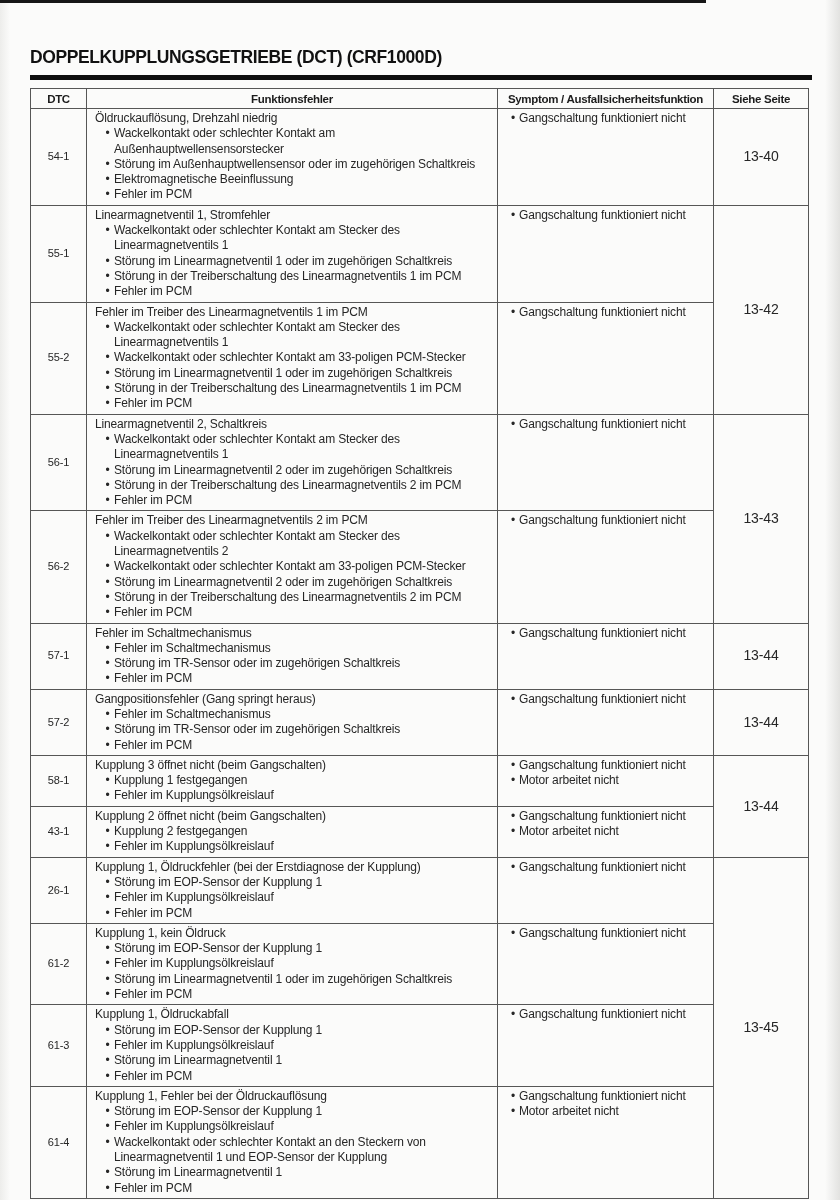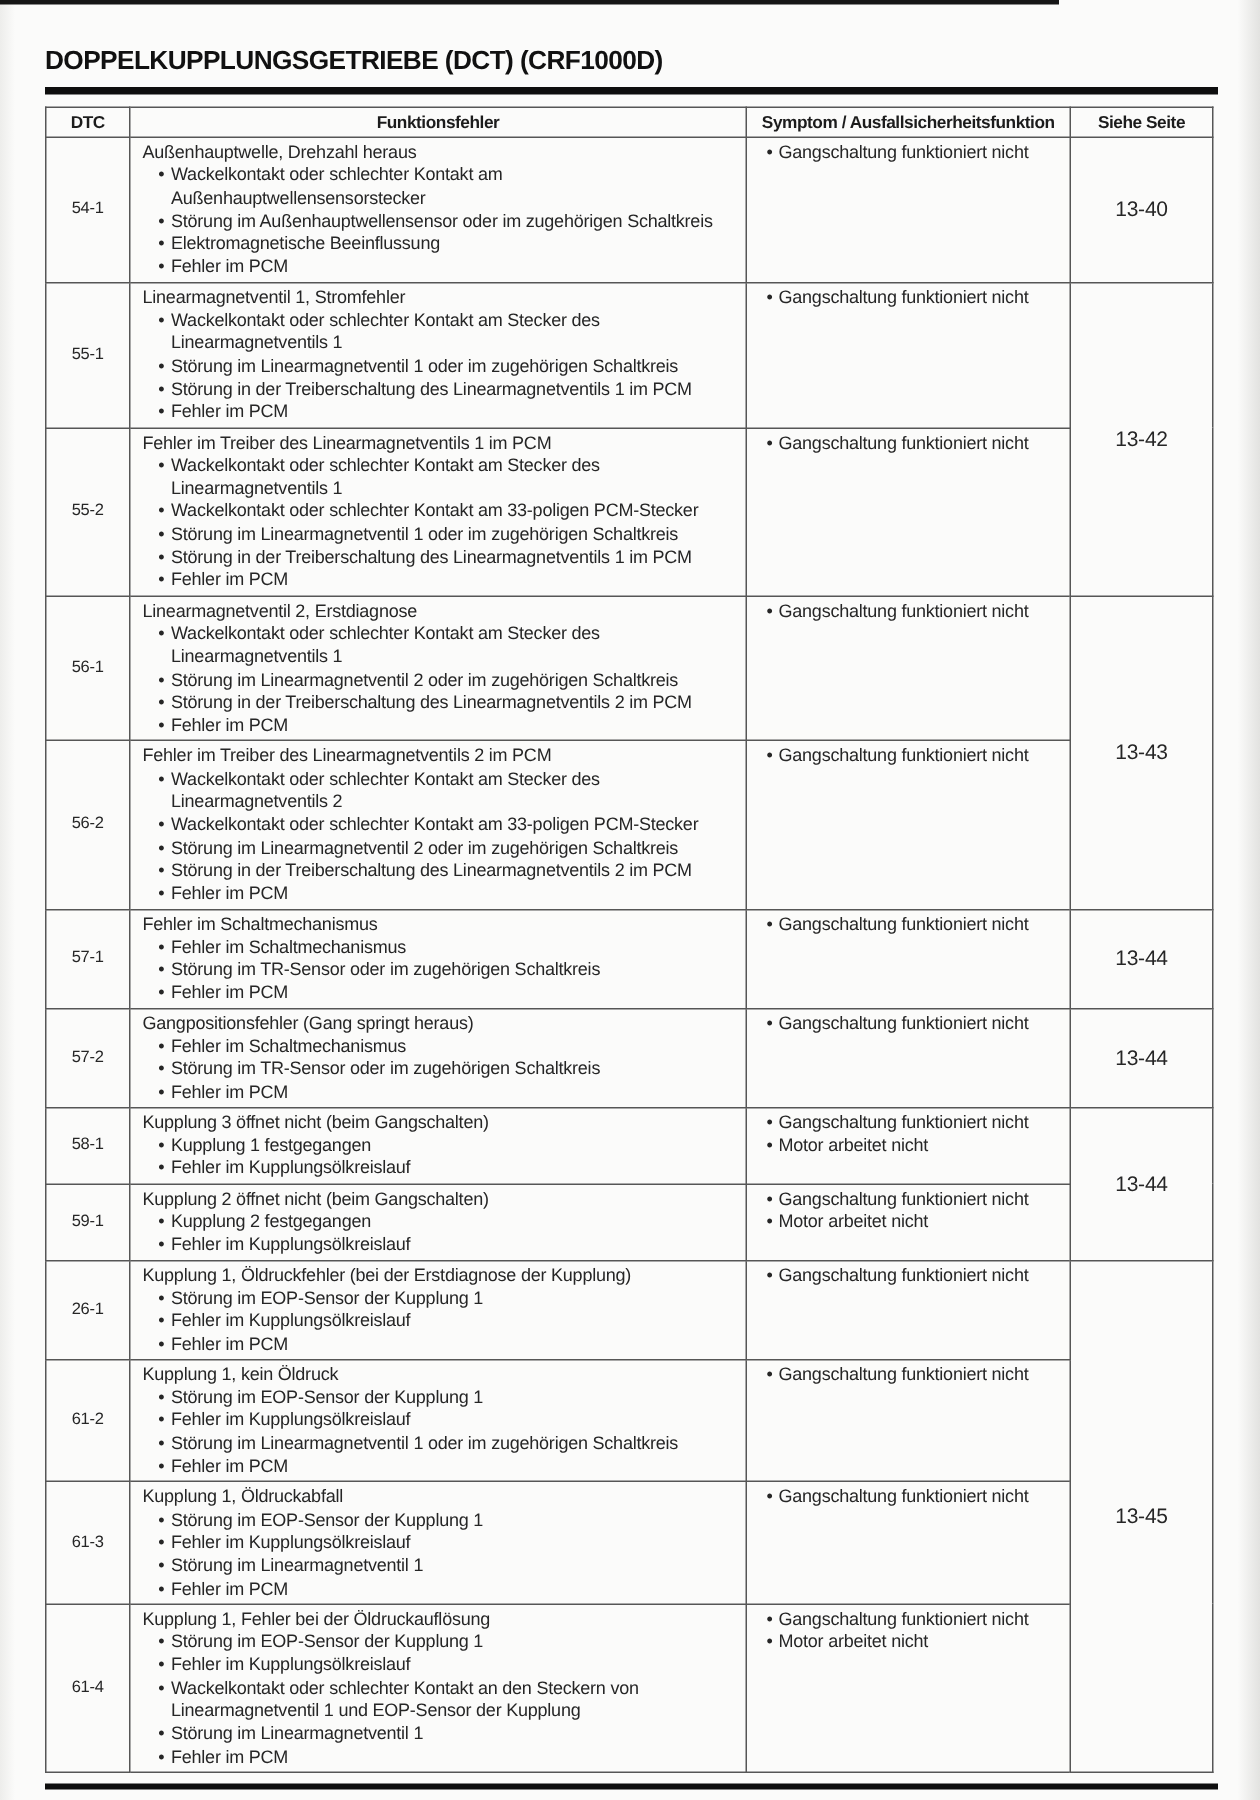--- a/index.html
+++ b/index.html
@@ -20,21 +20,21 @@
     content:""; position:absolute; top:0; right:0; width:15px; height:1200px;
     background:linear-gradient(to right,#fbfbfa,#e2e2e0); pointer-events:none;
   }
   .scan-top-line {
     position:absolute; top:0; left:0; width:706px; height:3px; background:#161616;
   }
   .page { padding:0 30px; }
   .page-title {
     font-size:17.5px; font-weight:bold; color:#111;
     letter-spacing:-0.4px;
-    margin:30px 0 7px 0;
+    margin:47px 0 7px 0;
   }
   .title-rule { height:5px; background:#0e0e0e; width:782px; }
   table.dtc-table {
     border-collapse:collapse; table-layout:fixed;
     width:778px; margin-top:8px;
   }
   th, td { border:1px solid #565656; }
   th {
     font-size:11.5px; font-weight:bold; color:#1c1c1c;
     padding:2px 1px; text-align:center;
@@ -84,21 +84,21 @@
         <th>DTC</th>
         <th>Funktionsfehler</th>
         <th>Symptom / Ausfallsicherheitsfunktion</th>
         <th>Siehe Seite</th>
       </tr>
     </thead>
     <tbody>
         <tr>
           <td class="dtc-cell">54-1</td>
           <td class="fault-cell">
-            <div class="fault-title">Außenhauptwelle, Drehzahl heraus</div>
+            <div class="fault-title">Öldruckauflösung, Drehzahl niedrig</div>
             <div class="item">
               <span class="b">•</span>
               <span class="t">Wackelkontakt oder schlechter Kontakt am Außenhauptwellensensorstecker</span>
             </div>
             <div class="item">
               <span class="b">•</span>
               <span class="t">Störung im Außenhauptwellensensor oder im zugehörigen Schaltkreis</span>
             </div>
             <div class="item">
               <span class="b">•</span>
@@ -174,21 +174,21 @@
           <td class="symptom-cell">
             <div class="item">
               <span class="b">•</span>
               <span class="t">Gangschaltung funktioniert nicht</span>
             </div>
           </td>
         </tr>
         <tr>
           <td class="dtc-cell">56-1</td>
           <td class="fault-cell">
-            <div class="fault-title">Linearmagnetventil 2, Erstdiagnose</div>
+            <div class="fault-title">Linearmagnetventil 2, Schaltkreis</div>
             <div class="item">
               <span class="b">•</span>
               <span class="t">Wackelkontakt oder schlechter Kontakt am Stecker des Linearmagnetventils 1</span>
             </div>
             <div class="item">
               <span class="b">•</span>
               <span class="t">Störung im Linearmagnetventil 2 oder im zugehörigen Schaltkreis</span>
             </div>
             <div class="item">
               <span class="b">•</span>
@@ -308,21 +308,21 @@
               <span class="t">Gangschaltung funktioniert nicht</span>
             </div>
             <div class="item">
               <span class="b">•</span>
               <span class="t">Motor arbeitet nicht</span>
             </div>
           </td>
           <td class="page-cell" rowspan="2">13-44</td>
         </tr>
         <tr>
-          <td class="dtc-cell">59-1</td>
+          <td class="dtc-cell">43-1</td>
           <td class="fault-cell">
             <div class="fault-title">Kupplung 2 öffnet nicht (beim Gangschalten)</div>
             <div class="item">
               <span class="b">•</span>
               <span class="t">Kupplung 2 festgegangen</span>
             </div>
             <div class="item">
               <span class="b">•</span>
               <span class="t">Fehler im Kupplungsölkreislauf</span>
             </div>

